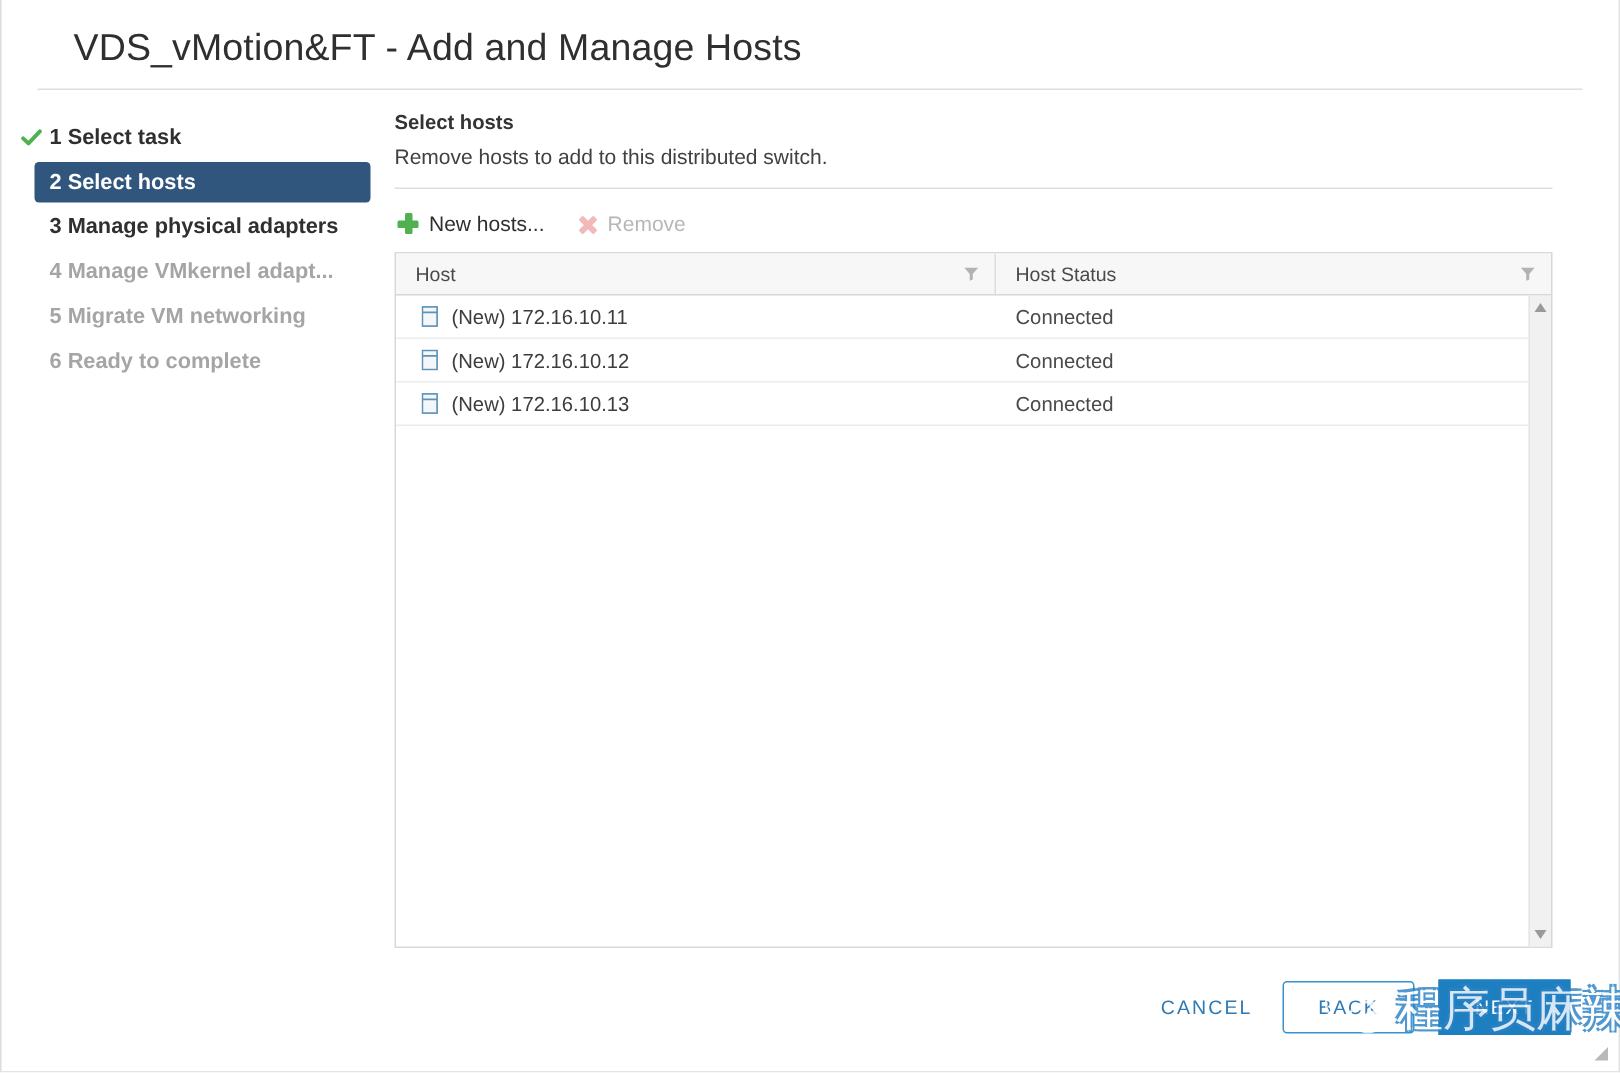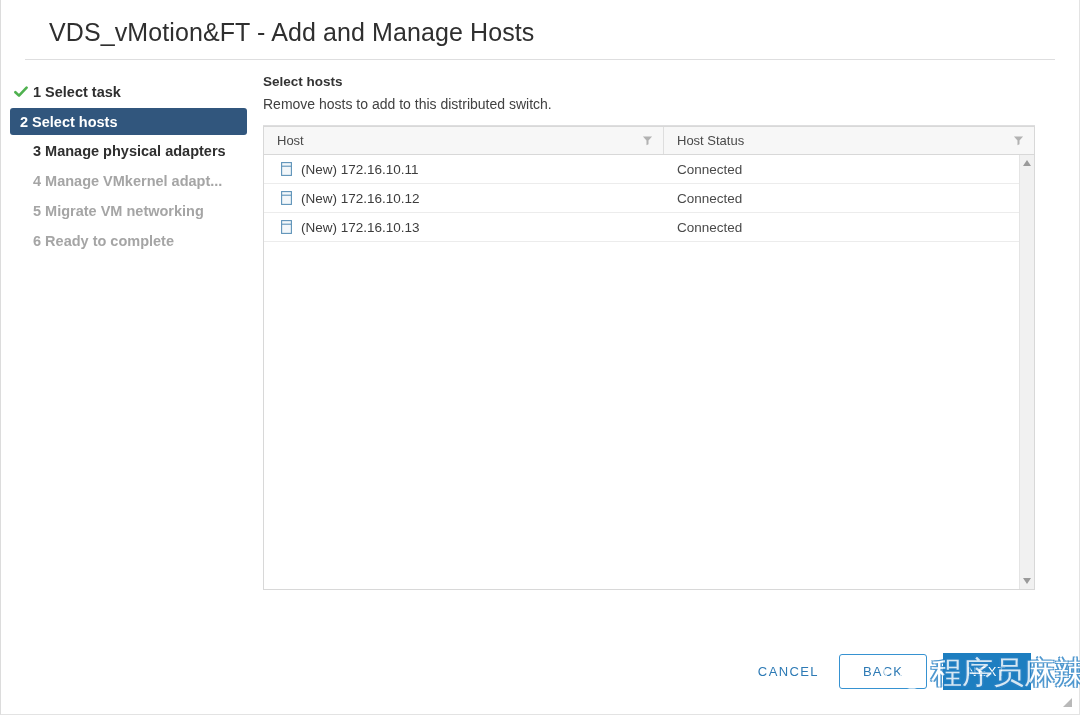--- a/index.html
+++ b/index.html
@@ -52,21 +52,21 @@
     font-size: 14.5px;
     color: #2f2f2f;
     font-weight: bold;
     white-space: nowrap;
     border-radius: 3px;
   }
   .step.muted { color: #a5a5a5; font-weight: bold; }
   .step.active {
     background: #31567d;
     color: #ffffff;
-    margin-left: 9px;
+    margin-left: 22px;
     margin-right: 16px;
     padding-left: 10px;
     height: 27px;
   }
   .check-icon {
     position: absolute;
     left: 13px; top: 50%;
     transform: translateY(-50%);
     width: 14px; height: 14px;
   }
@@ -198,21 +198,21 @@
     justify-content: flex-end;
     padding-right: 26px;
     font-size: 12.5px;
     color: #777;
     background: #fff;
   }
 
   
   .footer {
     position: absolute;
-    right: 48px;
+    right: 32px;
     bottom: 24px;
     display: flex;
     align-items: center;
     gap: 16px;
   }
   .btn-link {
     font-size: 13px;
     letter-spacing: 1.4px;
     color: #2d7ab5;
     background: none;
@@ -307,20 +307,30 @@
       </div>
       <div class="step muted">
         <span>6 Ready to complete</span>
       </div>
     </nav>
 
     <section class="content">
       <div class="sec-head">Select hosts</div>
       <div class="sec-sub">Remove hosts to add to this distributed switch.</div>
 
+      <div class="toolbar">
+        <button class="tb-btn">
+          <span class="plus-icon"></span>
+          <span>New hosts...</span>
+        </button>
+        <button class="tb-btn disabled">
+          <span class="x-icon"></span>
+          <span>Remove</span>
+        </button>
+      </div>
 
       <div class="grid">
         <div class="grid-head">
           <div class="th col-host">
             <span>Host</span>
             <svg class="funnel" viewBox="0 0 12 12">
               <path d="M1 1.6 h10 l-3.9 4.5 v4 l-2.2 1 v-5 z" fill="#9b9b9b"></path>
             </svg>
           </div>
           <div class="th col-status">

